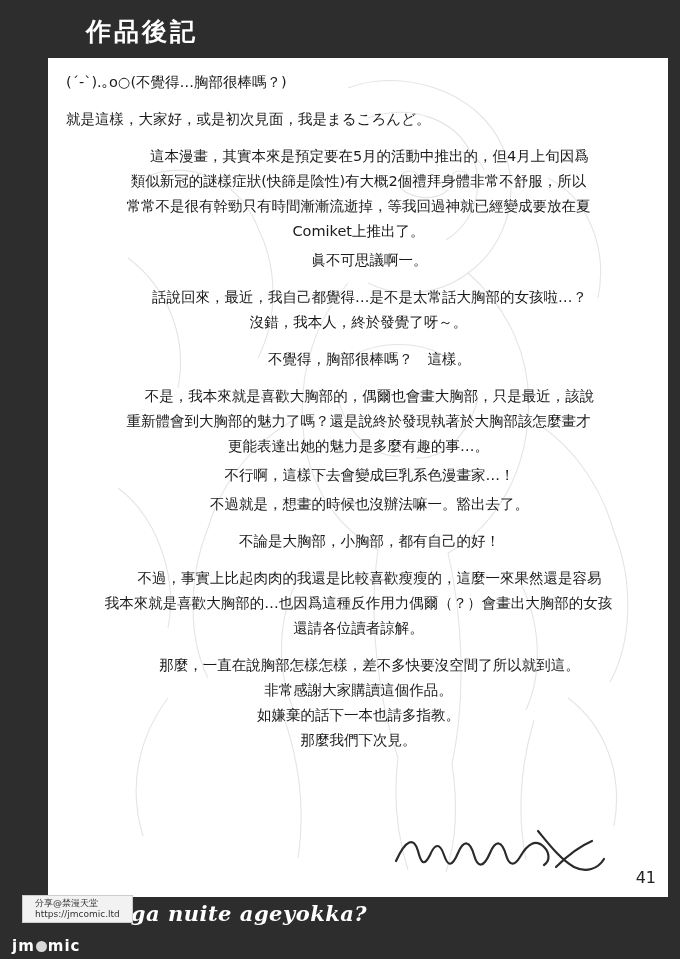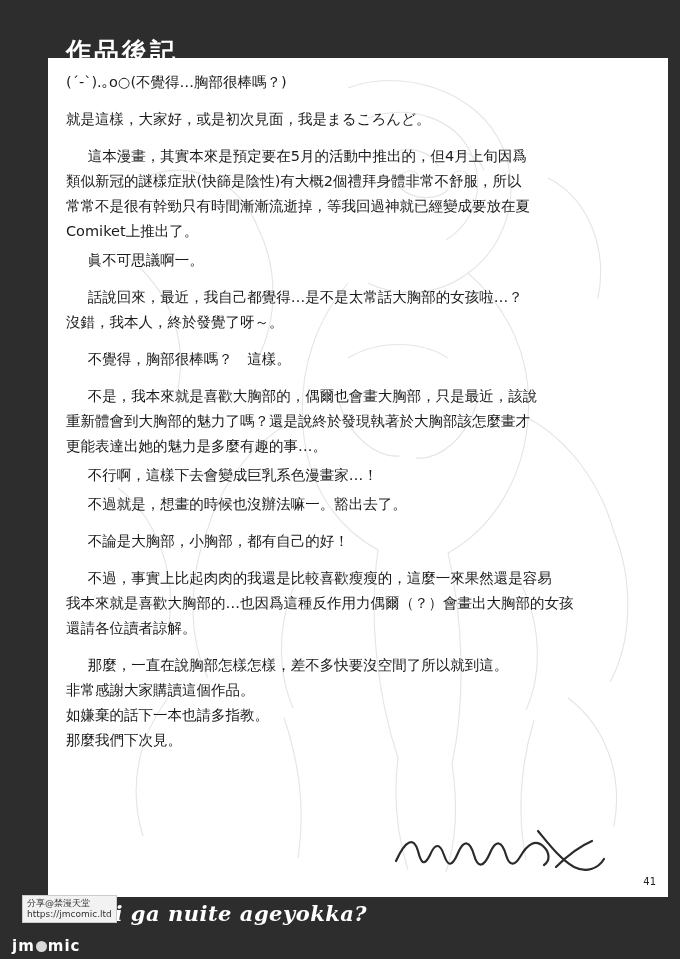--- a/index.html
+++ b/index.html
@@ -58,29 +58,28 @@
   .header-band {
     position: absolute;
     left: 48px;
     top: 14px;
     width: 620px;
     height: 38px;
     background: #2d2d2d;
   }
   .header-title {
     position: absolute;
-    left: 66px;
+    left: 86px;
     top: 17px;
     color: #ffffff;
     font-family: "DejaVu Sans", sans-serif;
     font-size: 25px;
     font-weight: bold;
     letter-spacing: 3px;
     line-height: 30px;
-    margin-top: 20px;
   }
 
   
   .footer-band {
     position: absolute;
     left: 48px;
     bottom: 28px;
     width: 620px;
     height: 34px;
     background: #2d2d2d;
@@ -122,53 +121,54 @@
     font-size: 14.5px;
     line-height: 25px;
     margin-top: 8px;
   }
   .para {
     margin: 0 0 12px 0;
     white-space: pre-wrap;
   }
   .para.indent {
     text-indent: 1.5em;
+    text-align: center;
   }
   .para.tight {
     margin-bottom: 4px;
   }
 
   
   .page-number {
     position: absolute;
     right: 24px;
     bottom: 72px;
     color: #222222;
     font-family: "DejaVu Sans", sans-serif;
-    font-size: 10px;
+    font-size: 16px;
   }
 
   
   .signature {
     position: absolute;
     left: 388px;
     bottom: 78px;
     width: 230px;
     height: 60px;
     pointer-events: none;
   }
 
   
   .wm-share {
     position: absolute;
     left: 22px;
     bottom: 36px;
     background: #f2f2f2;
     border: 1px solid #cccccc;
-    padding: 2px 4px;
+    padding: 2px 12px;
     font-family: "DejaVu Sans", sans-serif;
     font-size: 9px;
     color: #333333;
     line-height: 11px;
   }
   .wm-logo {
     position: absolute;
     left: 12px;
     bottom: 4px;
     font-family: "DejaVu Sans", sans-serif;

